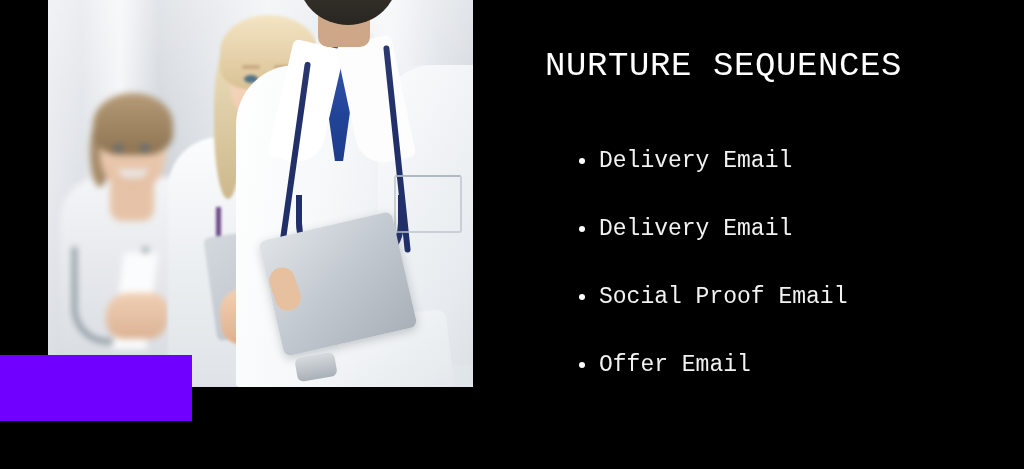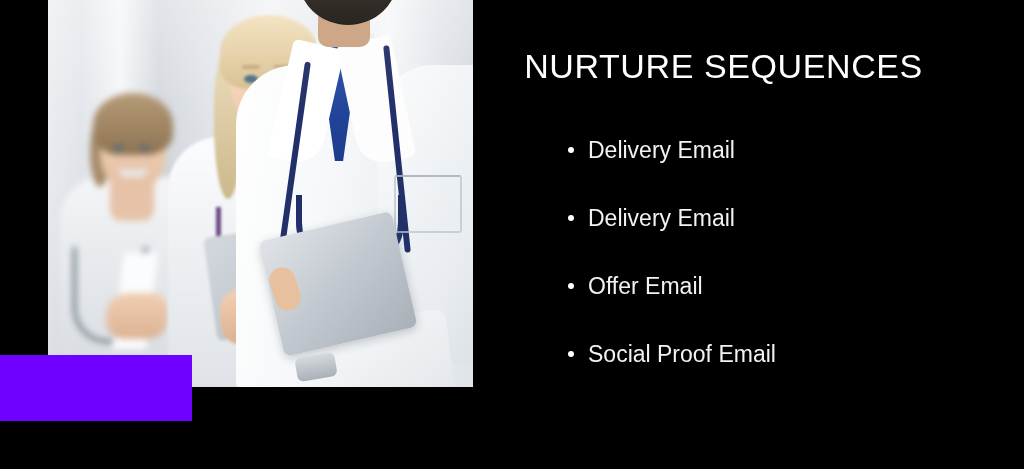--- a/index.html
+++ b/index.html
@@ -12,20 +12,21 @@
     font-family: "Liberation Sans", sans-serif;
     -webkit-font-smoothing: antialiased;
   }
 
   .slide {
     position: relative;
     width: 1024px;
     height: 469px;
     background: #000000;
     overflow: hidden;
+    font-family: Liberation Mono, monospace;
   }
 
   
   .photo {
     position: absolute;
     left: 48px;
     top: 0px;
     width: 425px;
     height: 387px;
     overflow: hidden;
@@ -447,21 +448,21 @@
     font-weight: 400;
     letter-spacing: 0.6px;
     line-height: 40px;
     white-space: nowrap;
   }
 
   .bullet-list {
     position: absolute;
     left: 56px;
     top: 134px;
-    margin: 1px;
+    margin: 12px;
     padding: 0;
     list-style: none;
   }
 
   .bullet-item {
     position: relative;
     height: 68px;
     padding-left: 26px;
     color: #f2f2f2;
     font-size: 23px;
@@ -558,22 +559,22 @@
       <li class="bullet-item">
         <span class="bullet-dot"></span>
         <span>Delivery Email</span>
       </li>
       <li class="bullet-item">
         <span class="bullet-dot"></span>
         <span>Delivery Email</span>
       </li>
       <li class="bullet-item">
         <span class="bullet-dot"></span>
-        <span>Offer Email</span>
+        <span>Social Proof Email</span>
       </li>
       <li class="bullet-item">
         <span class="bullet-dot"></span>
-        <span>Social Proof Email</span>
+        <span>Offer Email</span>
       </li>
     </ul>
 
   </div>
 </div>
 
 </body></html>

